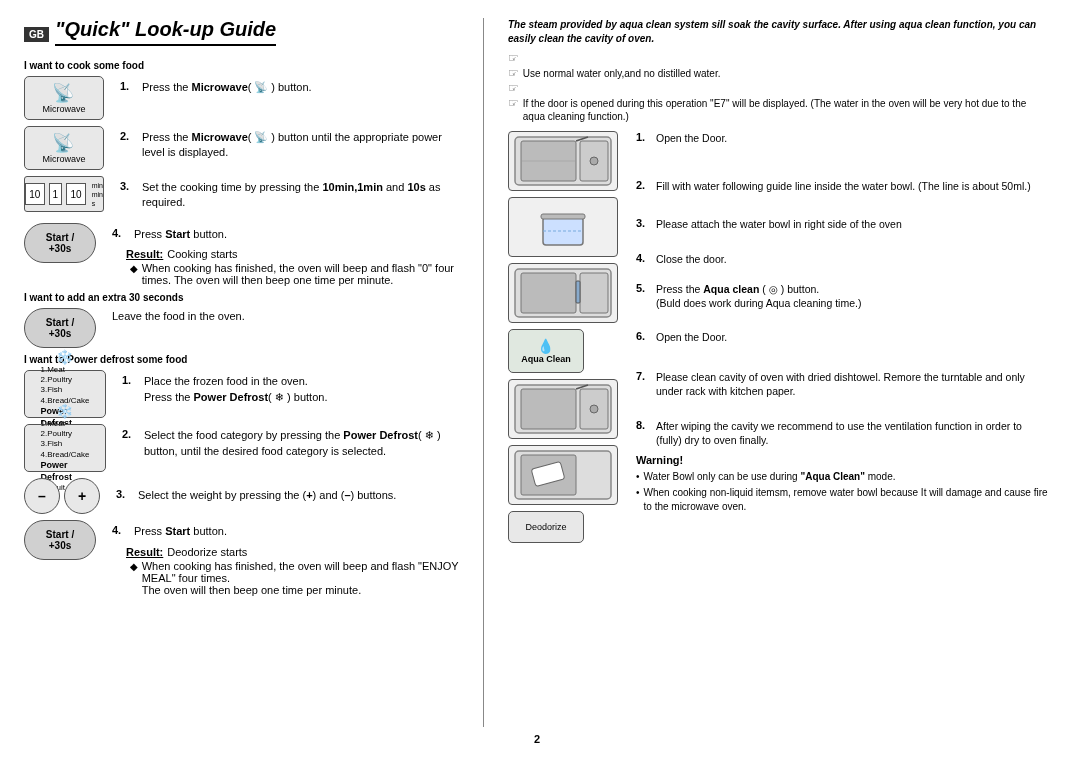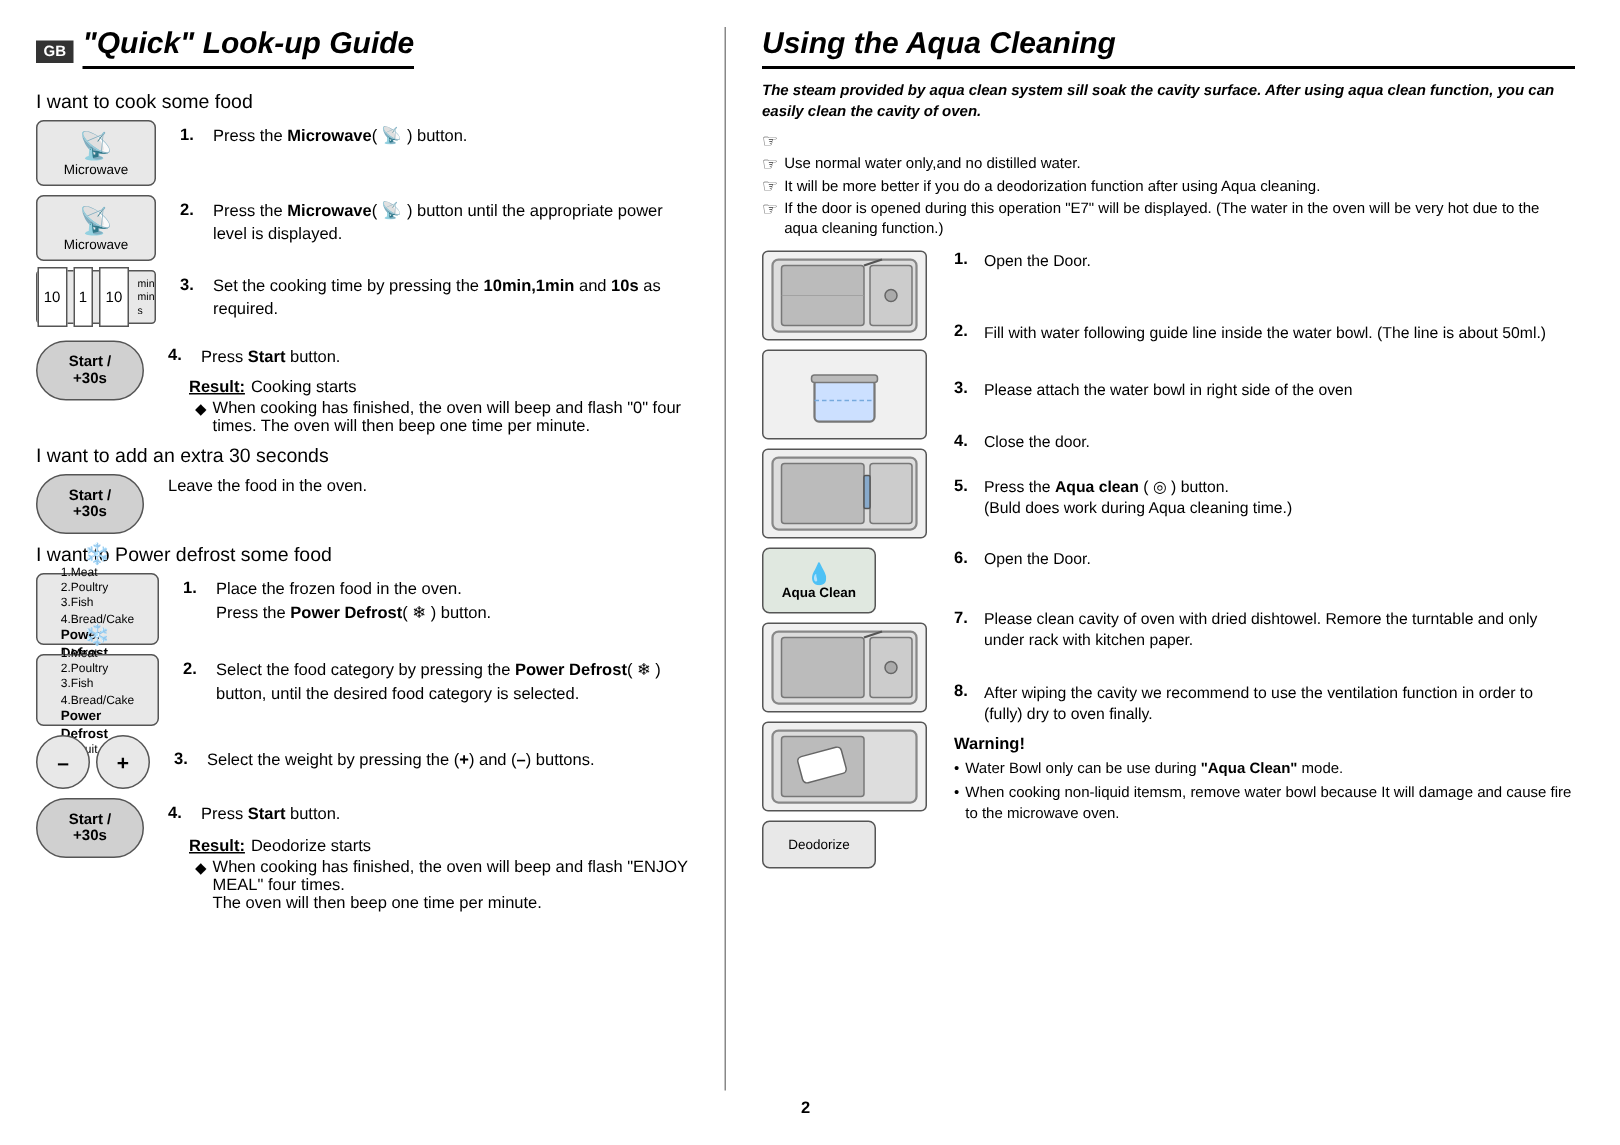--- a/index.html
+++ b/index.html
@@ -47,22 +47,22 @@
       display: inline-block;
       background: #333;
       color: #fff;
       font-size: 10px;
       font-weight: bold;
       padding: 2px 5px;
       margin-right: 6px;
       margin-bottom: 4px;
     }
     .subsection-title {
-      font-weight: normal;
-      font-size: 13px;
+      font-weight: bold;
+      font-size: 10px;
       margin-bottom: 5px;
       margin-top: 4px;
     }
     .step-row {
       display: flex;
       align-items: flex-start;
       margin-bottom: 6px;
       gap: 8px;
     }
     .step-num {
@@ -245,21 +245,21 @@
       min-width: 14px;
       font-size: 11px;
     }
     .right-step-text {
       flex: 1;
       font-size: 10.5px;
       line-height: 1.35;
     }
     .timer-digit {
       width: 20px;
-      height: 40px;
+      height: 22px;
       border: 1px solid #555;
       background: #fff;
       display: flex;
       align-items: center;
       justify-content: center;
       font-size: 10px;
     }
     .pd-inner { font-size: 8px; text-align: left; line-height: 1.3; }
     .pd-icon { font-size: 14px; }
   </style>
@@ -443,34 +443,32 @@
           </div>
           <div class="bullet-diamond">
             <span class="diamond">◆</span>
             <span>When cooking has finished, the oven will beep and flash "ENJOY MEAL" four times.<br>The oven will then beep one time per minute.</span>
           </div>
         </div>
       </div>
     </div>
 
     <div class="right-col">
-      <div class="right-title">Using the Aqua Cleaning</div>
       <div class="intro-text">The steam provided by aqua clean system sill soak the cavity surface. After using aqua clean function, you can easily clean the cavity of oven.</div>
 
       <div>
         <div class="note-row">
           <span class="note-arrow">☞</span>
         </div>
         <div class="note-row">
           <span class="note-arrow">☞</span>
           <span class="note-text">Use normal water only,and no distilled water.</span>
         </div>
         <div class="note-row">
           <span class="note-arrow">☞</span>
-          <span class="note-text">It will be more better if you do a deodorization function after using Aqua cleaning.</span>
         </div>
         <div class="note-row">
           <span class="note-arrow">☞</span>
           <span class="note-text">If the door is opened during this operation "E7" will be displayed. (The water in the oven will be very hot due to the aqua cleaning function.)</span>
         </div>
       </div>
 
       <div class="right-steps" style="margin-top:8px;">
 
         <div class="right-img-col">

